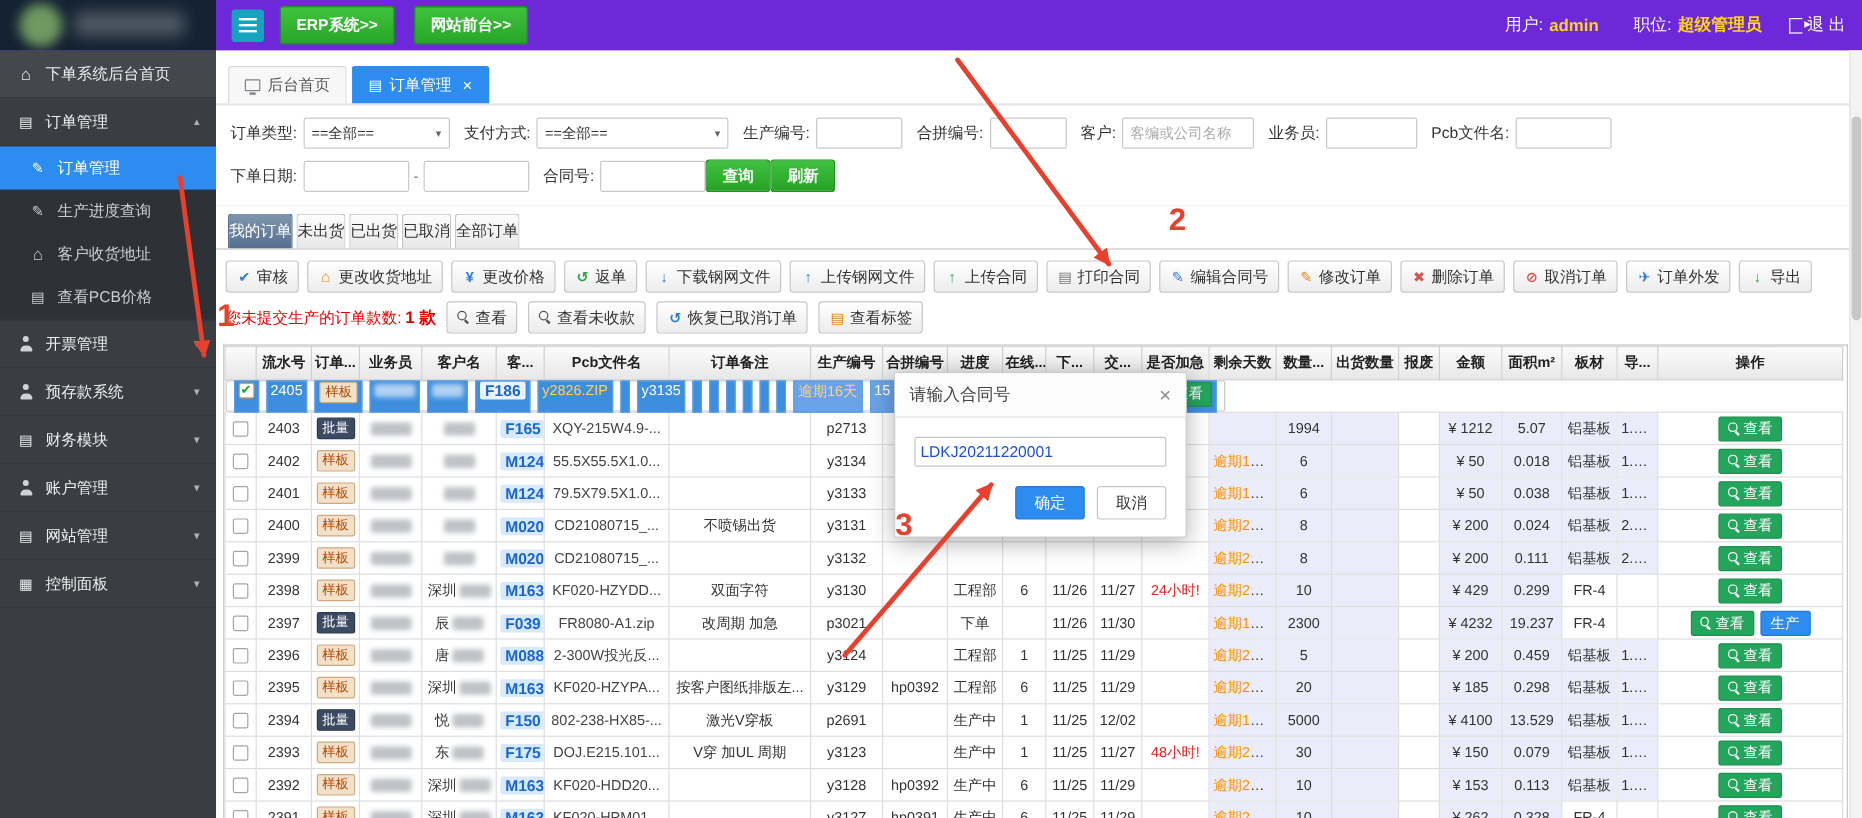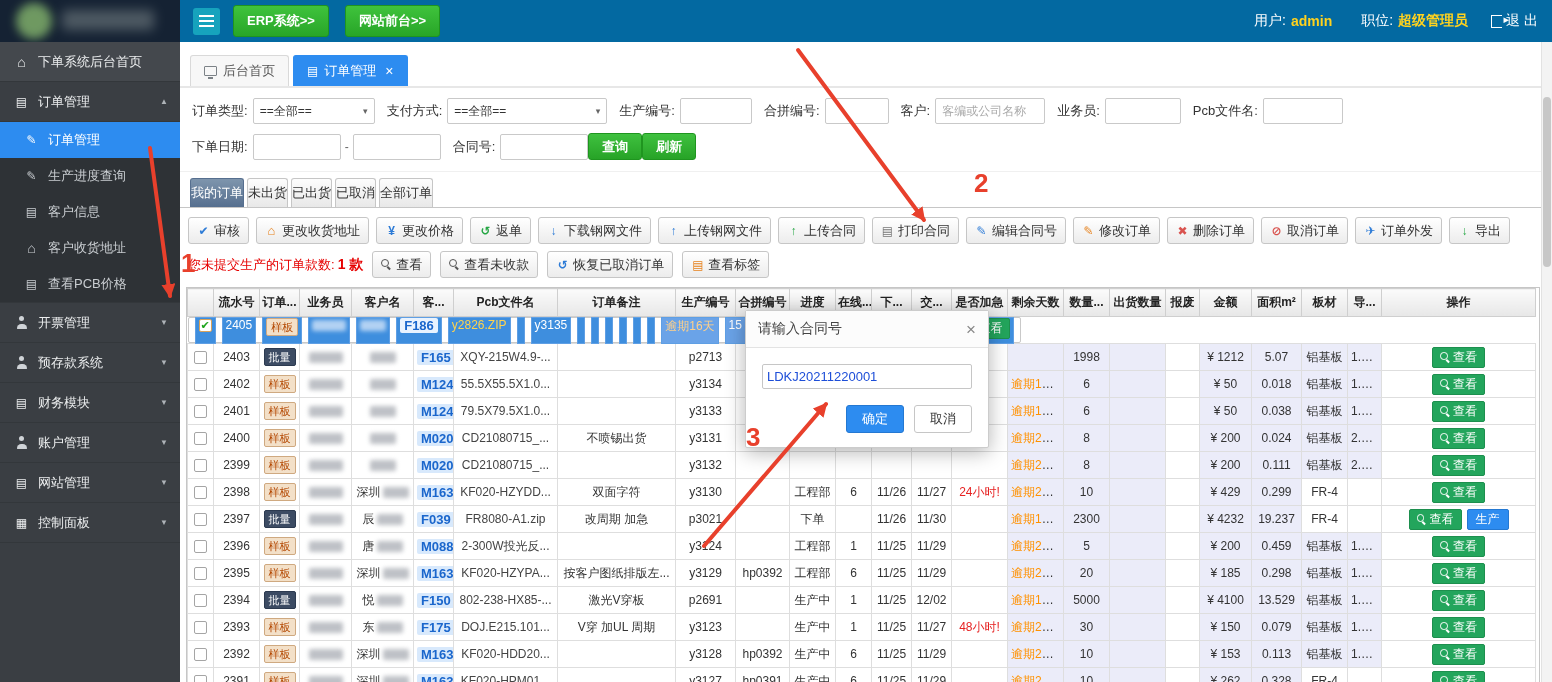--- a/index.html
+++ b/index.html
@@ -2,21 +2,21 @@
 <html><head>
 <meta charset="utf-8">
 <style>
   *{margin:0;padding:0;box-sizing:border-box}
   html,body{width:1552px;height:682px;overflow:hidden}
   body{font-family:"Liberation Sans","DejaVu Sans",sans-serif;font-size:12px;color:#333;background:#fff;position:relative}
   button{font-family:inherit;cursor:pointer}
   input{font-family:Liberation Sans, sans-serif;outline:none}
 
   
-  .topbar{position:absolute;top:0;left:0;right:0;height:42px;background:#0369a1;display:flex;align-items:center;z-index:20}
+  .topbar{position:absolute;top:0;left:0;right:0;height:42px;background:#6d28d9;display:flex;align-items:center;z-index:20}
   .logo{width:180px;height:42px;position:relative;overflow:hidden;background:#152233;flex:none}
   .logo .blob1{position:absolute;left:16px;top:3px;width:36px;height:36px;border-radius:50%;background:#7fae6a;filter:blur(5px);opacity:.85}
   .logo .blob2{position:absolute;left:62px;top:10px;width:92px;height:20px;border-radius:4px;background:#cfd8cf;opacity:.30;filter:blur(6px)}
   .burger{width:27px;height:27px;background:#16a3bd;border-radius:3px;margin:0 13px;display:flex;flex-direction:column;justify-content:center;align-items:center;gap:3px;border:none}
   .burger i{width:15px;height:2px;background:#fff;display:block}
   .tb-btn{background:linear-gradient(#3fc33c,#28a528);color:#fff;font-size:13px;padding:6px 13px;border-radius:3px;margin-right:16px;border:1px solid #1f941f;font-weight:700}
   .tb-right{margin-left:auto;display:flex;align-items:center;color:#fff;font-size:14px;padding-right:14px;gap:5px}
   .tb-right .hl{color:#ffd21e;font-weight:700}
   .tb-right .sp{margin-left:24px}
   .logout{display:flex;align-items:center;gap:4px;margin-left:18px;cursor:pointer}
@@ -183,24 +183,20 @@
         <span class="caret" data-name="caret-up-icon">▲</span>
       </div>
       <div class="side-sub" data-name="sidebar-submenu">
         <div class="side-sub-item active" data-name="sidebar-item-0">
           <span class="ic ic-edit" data-name="edit-icon"></span>
           <span class="lab" data-name="sidebar-item-label">订单管理</span>
         </div>
         <div class="side-sub-item" data-name="sidebar-item-1">
           <span class="ic ic-edit" data-name="edit-icon"></span>
           <span class="lab" data-name="sidebar-item-label">生产进度查询</span>
-        </div>
-        <div class="side-sub-item" data-name="sidebar-item-2">
-          <span class="ic ic-doc" data-name="doc-icon"></span>
-          <span class="lab" data-name="sidebar-item-label">客户信息</span>
         </div>
         <div class="side-sub-item" data-name="sidebar-item-3">
           <span class="ic ic-home" data-name="home-icon"></span>
           <span class="lab" data-name="sidebar-item-label">客户收货地址</span>
         </div>
         <div class="side-sub-item" data-name="sidebar-item-4">
           <span class="ic ic-doc" data-name="doc-icon"></span>
           <span class="lab" data-name="sidebar-item-label">查看PCB价格</span>
         </div>
       </div>
@@ -469,21 +465,21 @@
             <td class="tl" data-name="pcb-file-cell"><span class="file" data-name="pcb-file-name">XQY-215W4.9-...</span></td>
             <td data-name="remark-cell"></td>
             <td data-name="prod-code-cell">p2713</td>
             <td data-name="merge-code-cell"></td>
             <td data-name="progress-cell"></td>
             <td data-name="online-cell"></td>
             <td data-name="order-date-cell"></td>
             <td data-name="delivery-date-cell"></td>
             <td data-name="urgent-cell"></td>
             <td class="lav" data-name="remain-days-cell"></td>
-            <td class="lav" data-name="qty-cell">1998</td>
+            <td class="lav" data-name="qty-cell">1994</td>
             <td class="lav" data-name="shipped-qty-cell"></td>
             <td data-name="scrap-cell"></td>
             <td class="lav" data-name="amount-cell">¥ 1212</td>
             <td class="lav" data-name="area-cell">5.07</td>
             <td class="lav" data-name="material-cell">铝基板</td>
             <td class="lav" data-name="thermal-cell">1.0W</td>
             <td class="ops" data-name="ops-cell"><button class="op-view" data-name="view-order-button">
                 <span class="mag" data-name="magnifier-icon"></span>
                 <span data-name="view-label">查看</span>
               </button></td>

